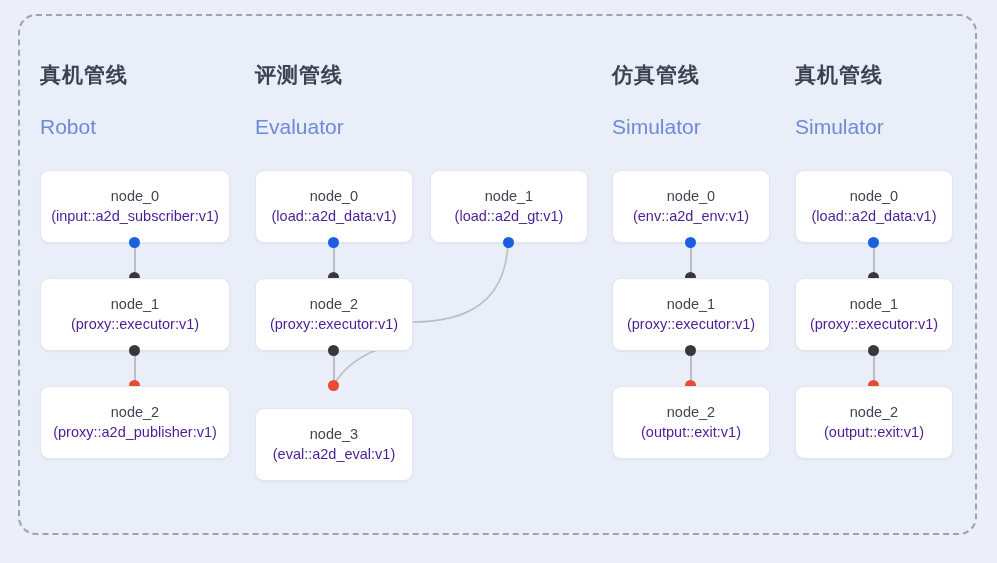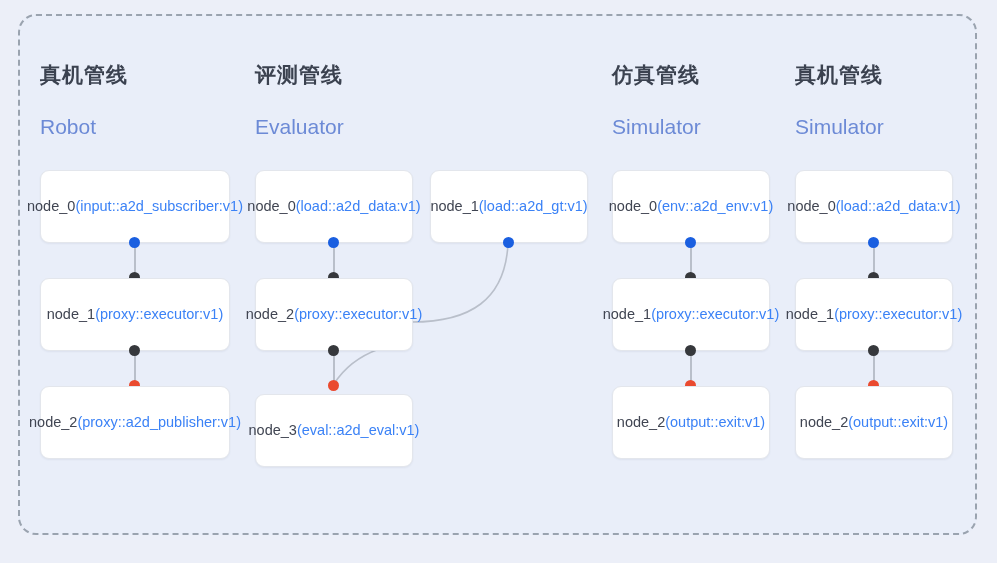--- a/index.html
+++ b/index.html
@@ -46,32 +46,32 @@
     margin-top: 31px;
   }
   .node-box {
     position: absolute;
     box-sizing: border-box;
     background: #ffffff;
     border: 1px solid #e3e6ec;
     border-radius: 9px;
     box-shadow: 0 1px 2px rgba(60,70,100,0.07);
     display: flex;
-    flex-direction: row;
+    flex-direction: column;
     align-items: center;
     justify-content: center;
   }
   .node-name {
     font-size: 14.5px;
     color: #404552;
     line-height: 1.35;
   }
   .node-spec {
     font-size: 14.5px;
-    color: #3b82f6;
+    color: #4c1d95;
     line-height: 1.35;
   }
   .edge-line {
     position: absolute;
     width: 2px;
     background: #b9bfca;
   }
   .port-dot {
     position: absolute;
     width: 11px;
@@ -152,21 +152,21 @@
   <div class="port-dot port-dark" style="left:328px; top:272px;"></div>
 
   <div class="node-box" style="left:255px; top:278px; width:158px; height:73px;">
     <div class="node-name">node_2</div>
     <div class="node-spec">(proxy::executor:v1)</div>
   </div>
   <div class="edge-line" style="left:333px; top:350px; height:38px;"></div>
   <div class="port-dot port-dark" style="left:328px; top:345px;"></div>
   <div class="port-dot port-red" style="left:328px; top:380px;"></div>
 
-  <div class="node-box" style="left:255px; top:394px; width:158px; height:73px;">
+  <div class="node-box" style="left:255px; top:408px; width:158px; height:73px;">
     <div class="node-name">node_3</div>
     <div class="node-spec">(eval::a2d_eval:v1)</div>
   </div>
 
   <div class="node-box" style="left:430px; top:170px; width:158px; height:73px;">
     <div class="node-name">node_1</div>
     <div class="node-spec">(load::a2d_gt:v1)</div>
   </div>
   <div class="port-dot port-blue" style="left:503px; top:237px;"></div>
 

